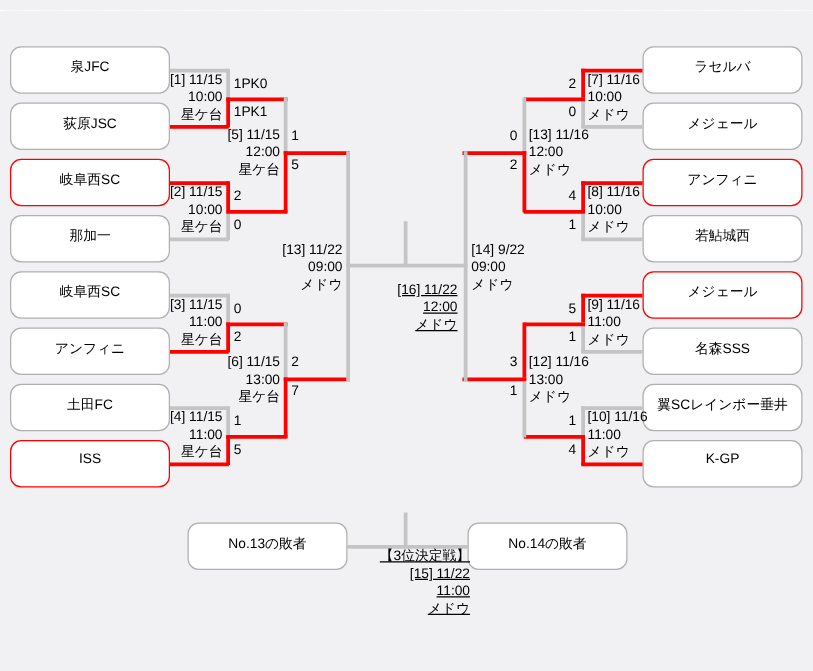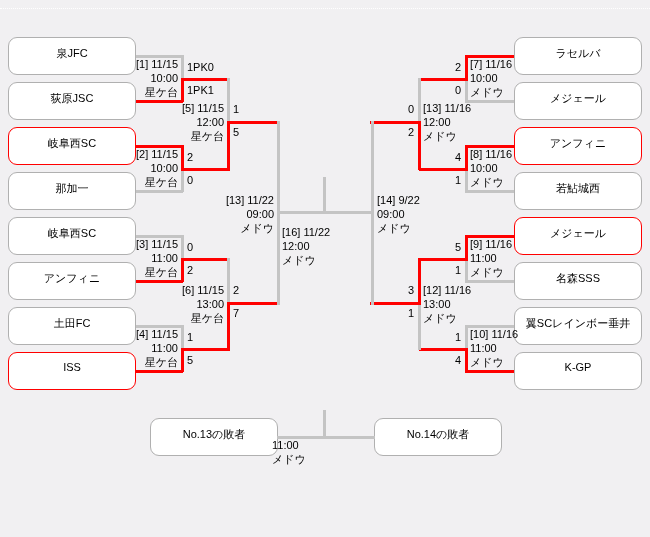--- a/index.html
+++ b/index.html
@@ -16,21 +16,21 @@
     font-size:11px;text-align:center;padding-top:8px;
   }
   .box.winner{border-color:#ff0000;}
   .ln{position:absolute;background:#c4c4c4;}
   .ln.red{background:#ff0000;}
   .h{height:3px;}
   .v{width:3px;}
   .info{position:absolute;font-size:11px;line-height:14px;white-space:nowrap;}
   .info span{display:block;}
   .r{text-align:right;}
-  .c{text-align:left;}
+  .c{text-align:right;text-decoration:underline;}
   .score{position:absolute;font-size:11px;line-height:11px;}
   .score.ra{width:40px;text-align:right;}
 </style>
 </head>
 <body>
 
 <div class="topline"></div>
 
 <div class="box" style="left:8px;top:37px">泉JFC</div>
 <div class="box" style="left:8px;top:82px">荻原JSC</div>
@@ -196,20 +196,22 @@
   <span>[12] 11/16</span>
   <span>13:00</span>
   <span>メドウ</span>
 </div>
 <div class="info" style="left:377px;top:193px">
   <span>[14] 9/22</span>
   <span>09:00</span>
   <span>メドウ</span>
 </div>
 <div class="info c" style="left:272px;top:438px;width:104px">
+  <span>【3位決定戦】</span>
+  <span>[15] 11/22</span>
   <span>11:00</span>
   <span>メドウ</span>
 </div>
 
 <div class="score" style="left:187px;top:62px">1PK0</div>
 <div class="score" style="left:187px;top:85px">1PK1</div>
 <div class="score" style="left:187px;top:152px">2</div>
 <div class="score" style="left:187px;top:175px">0</div>
 <div class="score" style="left:187px;top:242px">0</div>
 <div class="score" style="left:187px;top:265px">2</div>

